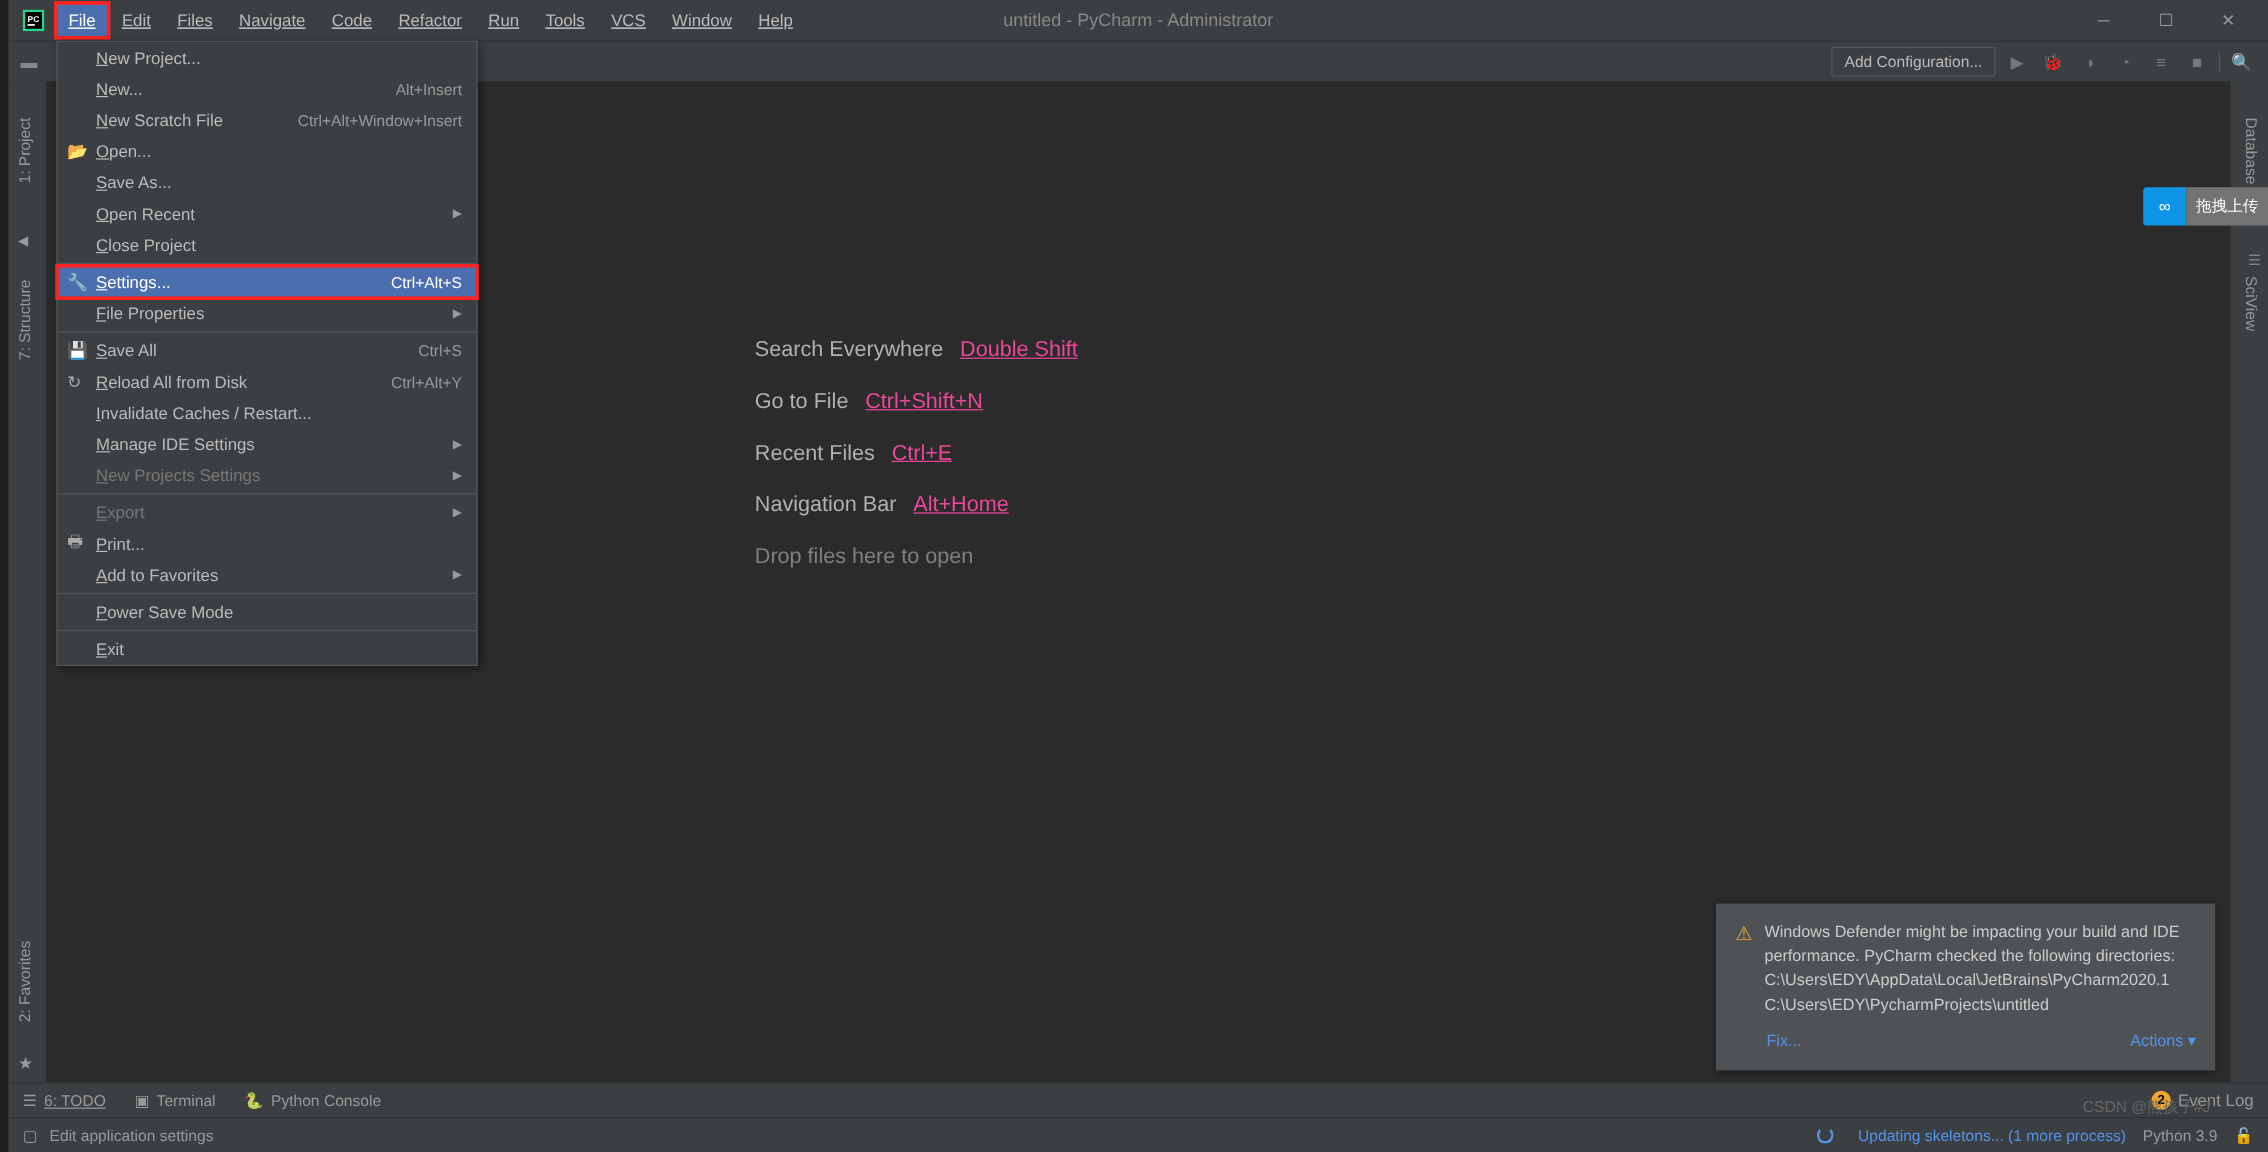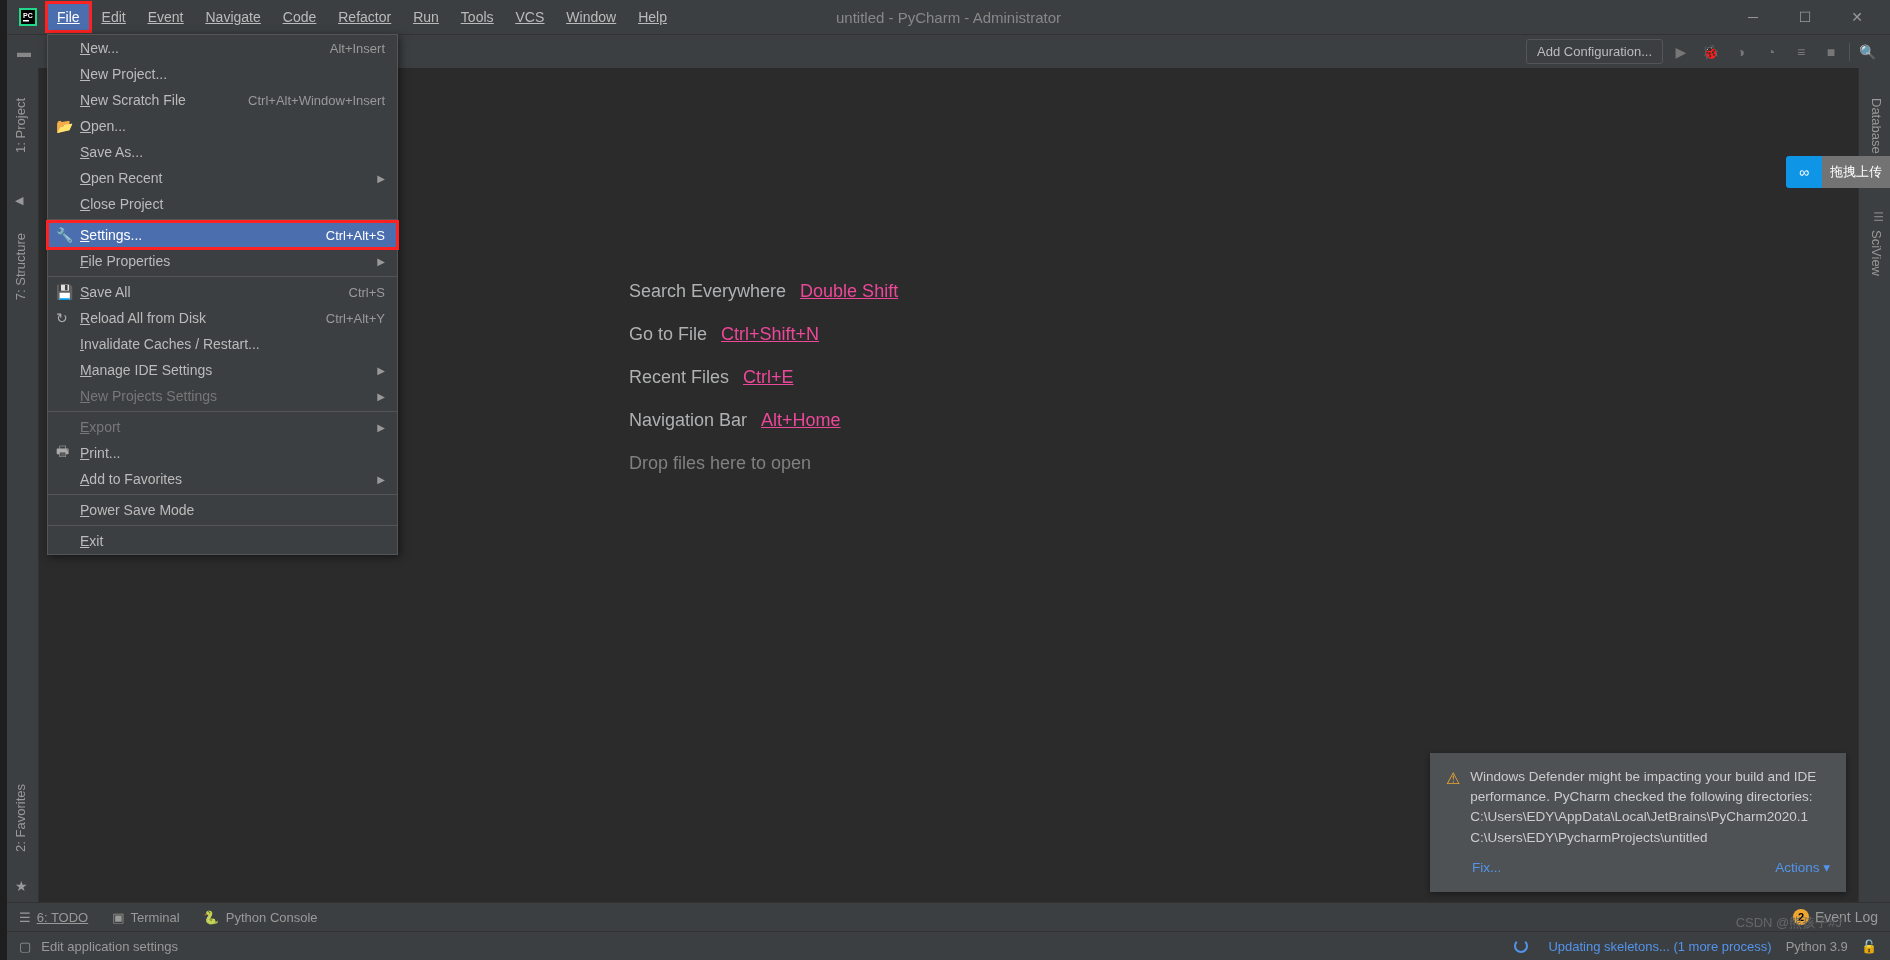--- a/index.html
+++ b/index.html
@@ -80,21 +80,21 @@
     <svg viewBox="0 0 18 18">
         <rect width="18" height="18" fill="#21d789"></rect>
         <rect x="2" y="2" width="14" height="14" fill="#000"></rect>
         <rect x="4" y="12" width="6" height="1.5" fill="#fff"></rect>
         <text x="4" y="10" fill="#fff" font-size="7" font-weight="bold">PC</text>
       </svg>
   </div>
   <div class="menubar">
     <div class="menu-item active annotated"><span class="u">File</span></div>
     <div class="menu-item"><span class="u">Edit</span></div>
-    <div class="menu-item"><span class="u">Event</span></div>
+    <div class="menu-item"><span class="u">Files</span></div>
     <div class="menu-item"><span class="u">Navigate</span></div>
     <div class="menu-item"><span class="u">Code</span></div>
     <div class="menu-item"><span class="u">Refactor</span></div>
     <div class="menu-item"><span class="u">Run</span></div>
     <div class="menu-item"><span class="u">Tools</span></div>
     <div class="menu-item"><span class="u">VCS</span></div>
     <div class="menu-item"><span class="u">Window</span></div>
     <div class="menu-item"><span class="u">Help</span></div>
   </div>
   <div class="title-text">untitled - PyCharm - Administrator</div>
@@ -154,26 +154,26 @@
         <span class="label">Navigation Bar</span>
         <span class="shortcut">Alt+Home</span>
       </div>
     <div class="welcome-drop">Drop files here to open</div>
   </div>
 </div>
 
 <div class="dropdown" id="file-menu">
     <div class="dd-item">
       <span class="dd-icon"></span>
+      <span class="dd-label"><span class="u">N</span>ew Project...</span>
+    </div>
+    <div class="dd-item">
+      <span class="dd-icon"></span>
       <span class="dd-label"><span class="u">N</span>ew...</span>
       <span class="dd-shortcut">Alt+Insert</span>
-    </div>
-    <div class="dd-item">
-      <span class="dd-icon"></span>
-      <span class="dd-label"><span class="u">N</span>ew Project...</span>
     </div>
     <div class="dd-item">
       <span class="dd-icon"></span>
       <span class="dd-label"><span class="u">N</span>ew Scratch File</span>
       <span class="dd-shortcut">Ctrl+Alt+Window+Insert</span>
     </div>
     <div class="dd-item">
       <span class="dd-icon">📂</span>
       <span class="dd-label"><span class="u">O</span>pen...</span>
     </div>

